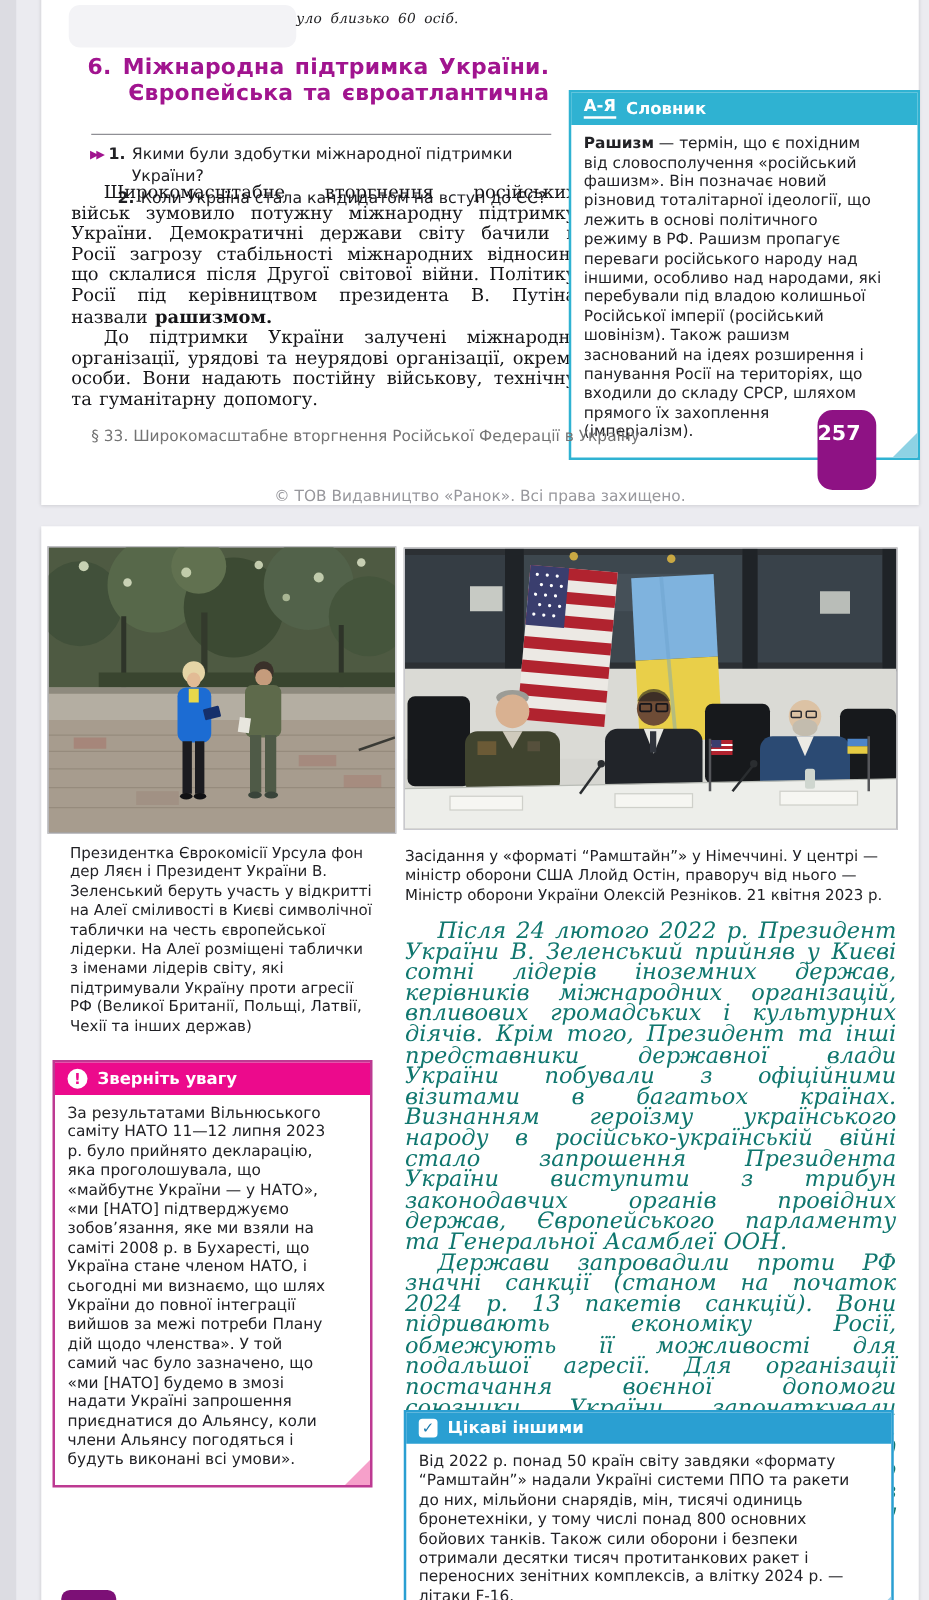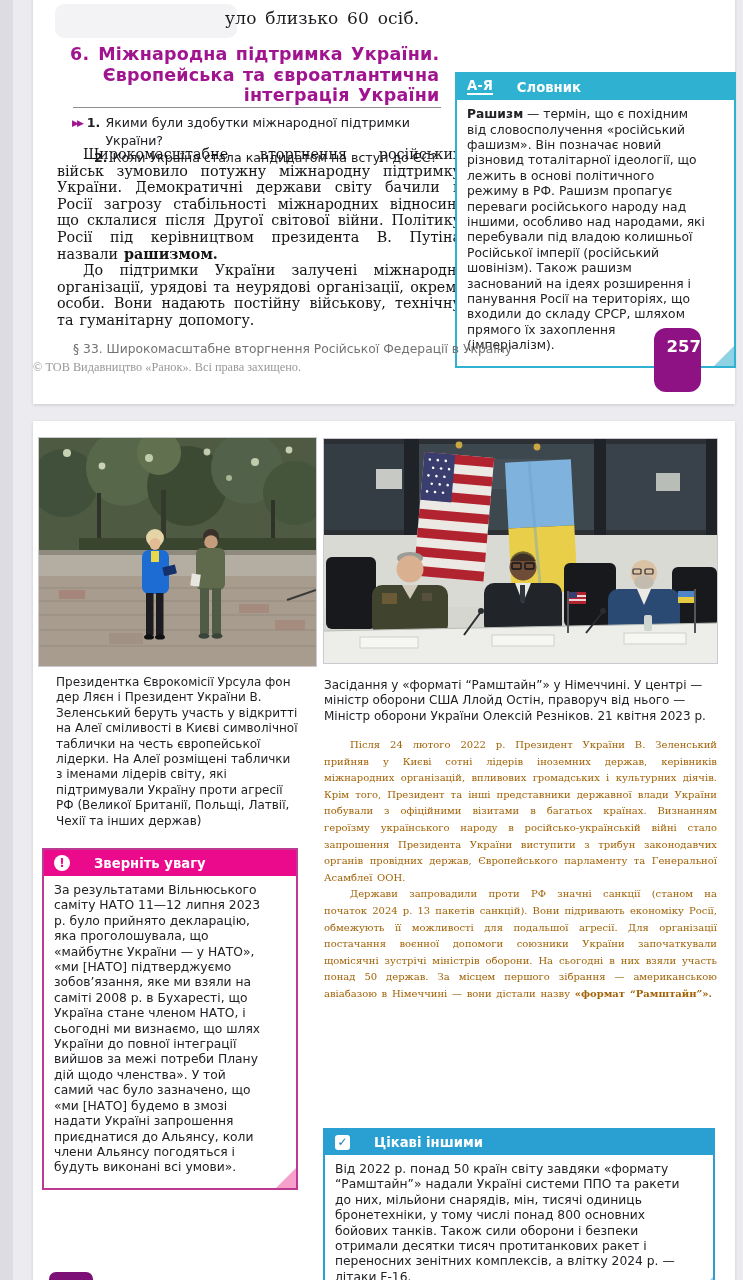--- a/index.html
+++ b/index.html
@@ -7,59 +7,59 @@
           font-family:"DejaVu Sans","Liberation Sans",sans-serif;}
   .edge-strip{position:absolute;left:0;top:0;width:13px;height:1280px;background:#dcdce2;}
   .page{position:absolute;left:33px;width:702px;background:#ffffff;box-shadow:0 1px 3px rgba(0,0,0,.14);}
   .page1{top:-6px;height:410px;}
   .page2{top:421px;height:1002px;}
 
   .serif{font-family:"DejaVu Serif","Liberation Serif",serif;}
 
   
   .redaction{position:absolute;left:22px;top:10px;width:182px;height:34px;background:#f3f3f6;border-radius:9px;}
-  .fragment{position:absolute;left:192px;top:14px;font-size:17px;color:#1b1b1e;letter-spacing:.2px;word-spacing:3px;}
+  .fragment{position:absolute;left:204px;top:14px;font-size:11px;color:#1b1b1e;letter-spacing:.2px;word-spacing:3px;font-style:italic;}
   .heading{position:absolute;left:37px;top:50px;display:flex;gap:9px;
            font-weight:bold;font-size:17.5px;line-height:20.5px;color:var(--heading-purple,#a1148f);letter-spacing:.2px;word-spacing:2px;}
   .hlines span{display:block;text-align:right;}
   .rule{position:absolute;left:40px;top:113px;width:368px;height:1px;background:#8f8f95;}
   .questions{position:absolute;left:39px;top:120px;width:380px;font-size:12.6px;line-height:17.5px;color:#202024;}
   .qrow{display:flex;gap:5px;align-items:baseline;}
   .qrow.indent{padding-left:22px;}
   .qarrows{color:var(--heading-purple,#a1148f);font-size:9px;letter-spacing:-2px;position:relative;top:-1px;}
   .qnum{font-weight:bold;}
   .bodycol{position:absolute;left:24px;top:152px;width:404px;font-size:14.3px;line-height:16.6px;
            text-align:justify;color:#141417;word-spacing:1.5px;}
   .bodycol p{margin:0;text-indent:26px;}
 
   .box{position:absolute;background:#fff;}
-  .boxhead{display:flex;align-items:center;gap:24px;color:#fff;font-weight:bold;font-size:13.2px;padding:5px 10px;}
+  .boxhead{display:flex;align-items:center;gap:8px;color:#fff;font-weight:bold;font-size:13.2px;padding:5px 10px;}
   .boxbody{position:relative;padding:7px 28px 12px 10px;font-size:12.3px;line-height:15.4px;color:#222226;}
   .fold{position:absolute;right:0;bottom:0;width:0;height:0;border-style:solid;}
 
   .dictbox{left:422px;top:78px;width:277px;border:2px solid var(--cyan,#2fb2d2);}
   .dicthead{background:var(--cyan,#2fb2d2);}
   .aya{border-bottom:2px solid #fff;line-height:1;padding-bottom:1px;}
   .cyanfold{border-width:0 0 20px 20px;border-color:transparent transparent var(--cyan-fold,#8ed2e4) transparent;}
 
   .footerline{position:absolute;left:40px;top:348px;font-size:12.3px;color:#737373;}
   .pagebadge{position:absolute;left:621px;top:334px;width:47px;height:64px;border-radius:12px;
              background:var(--badge-purple,#8e1284);color:#fff;font-weight:bold;font-size:16.5px;
-             text-align:right;padding-top:9px;box-sizing:border-box;}
-  .copyright{position:absolute;left:0;top:366px;width:100%;font-size:12.3px;color:#97979c;font-family:Liberation Serif, serif;}
+             text-align:left;padding-top:9px;box-sizing:border-box;}
+  .copyright{position:absolute;left:0;top:396px;width:100%;text-align:center;font-size:12.3px;color:#97979c;}
 
   
   .photo{position:absolute;border:1px solid #c9c9ce;background:#888;}
   .photoL{left:5px;top:16px;width:277px;height:228px;}
   .photoR{left:290px;top:17px;width:393px;height:224px;}
   .caption{position:absolute;font-size:12px;line-height:15.4px;color:#1f1f23;}
   .captionL{left:23px;top:254px;width:242px;}
   .captionR{left:291px;top:257px;width:393px;}
-  .bodycol2{position:absolute;left:291px;top:316px;width:393px;font-size:10px;line-height:16.6px;
-            text-align:justify;color:#a16207;word-spacing:1.5px;}
+  .bodycol2{position:absolute;left:291px;top:316px;width:393px;font-size:18px;line-height:16.6px;
+            text-align:justify;color:#0f766e;word-spacing:1.5px;font-style:italic;}
   .bodycol2 p{margin:0;text-indent:26px;}
 
   .pinkbox{left:9px;top:427px;width:252px;border:2px solid var(--pink-border,#bd3a92);}
   .pinkhead{background:var(--pink,#ec0a8c);}
   .bang{flex:0 0 auto;width:16px;height:16px;border-radius:50%;background:#fff;color:var(--pink,#ec0a8c);
         font-weight:bold;font-size:12px;line-height:16px;text-align:center;}
   .pinkfold{border-width:0 0 20px 20px;border-color:transparent transparent var(--pink-fold,#f6a0ca) transparent;}
 
   .factsbox{left:290px;top:707px;width:388px;border:2px solid var(--blue,#2a9fd2);}
   .factshead{background:var(--blue,#2a9fd2);}
@@ -78,21 +78,20 @@
 
   <div class="page page1">
     <div class="redaction"></div>
     <div class="fragment serif">уло близько 60 осіб.</div>
 
     <div class="heading">
       <span class="hnum">6.</span>
       <span class="hlines">
         <span>Міжнародна підтримка України.</span>
         <span>Європейська та євроатлантична</span>
-        <span>інтеграція України</span>
       </span>
     </div>
 
     <div class="rule"></div>
 
     <div class="questions">
       <div class="qrow">
         <span class="qarrows">▶▶</span>
         <span class="qnum">1.</span>
         <span class="qtext">Якими були здобутки міжнародної підтримки України?</span>

